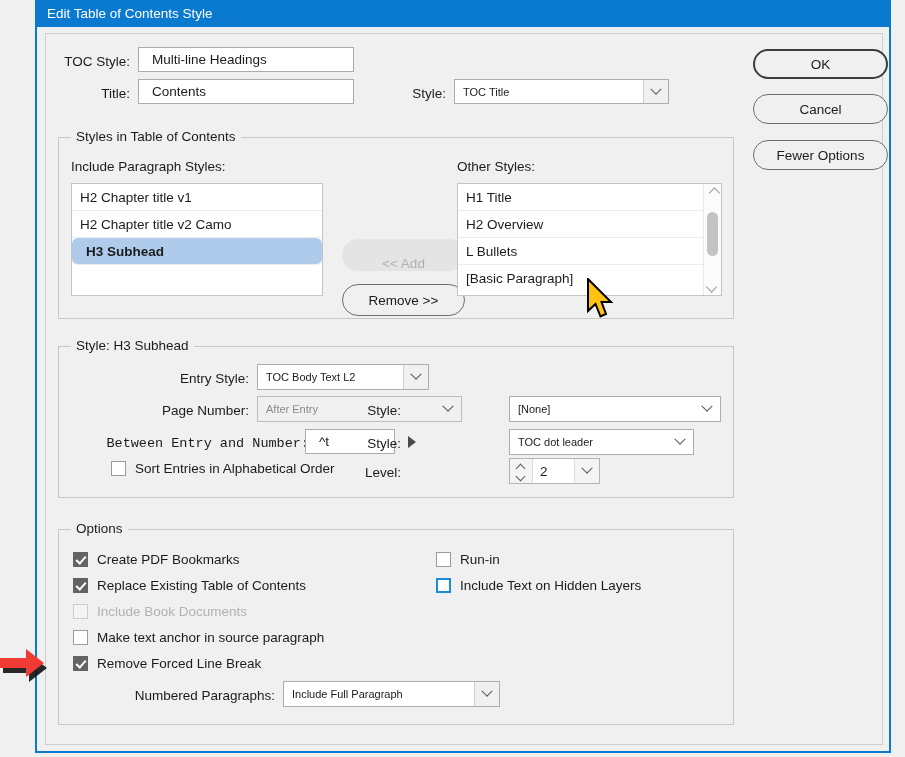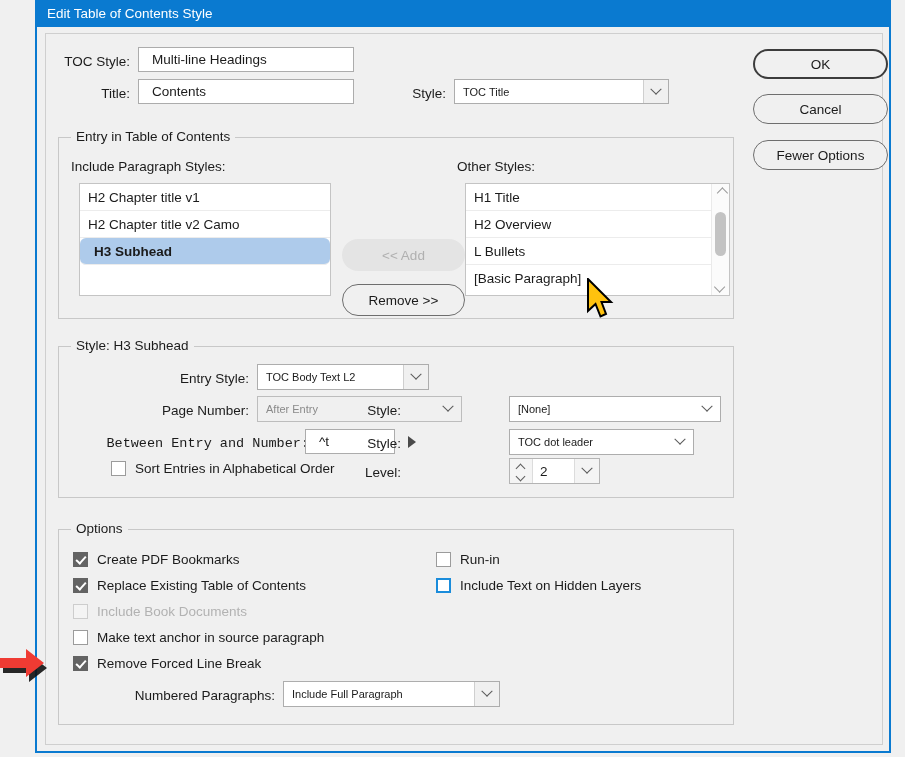--- a/index.html
+++ b/index.html
@@ -130,20 +130,21 @@
     font-size: 13.5px;
     color: #1b1b1b;
     box-sizing: border-box;
     user-select: none;
   }
   .pillbtn.default { border: 2px solid #3c3c3c; }
   .pillbtn.disabled {
     border: none;
     background: #e4e4e4;
     color: #b0b0b0;
+    align-items: flex-end;
   }
 
   
   .group {
     position: absolute;
     border: 1px solid #c8c8c8;
     box-sizing: border-box;
     background: transparent;
   }
   .group > .gtitle {
@@ -156,21 +157,20 @@
     white-space: nowrap;
   }
 
   
   .listbox {
     position: absolute;
     background: #ffffff;
     border: 1px solid #c4c4c4;
     box-sizing: border-box;
     overflow: hidden;
-    margin-left: 8px;
   }
   .listrow {
     height: 27px;
     line-height: 27px;
     padding-left: 8px;
     font-size: 13.5px;
     border-bottom: 1px solid #ececec;
     white-space: nowrap;
     overflow: hidden;
     box-sizing: border-box;
@@ -349,21 +349,21 @@
       <span>OK</span>
     </div>
     <div class="pillbtn" style="left:707px; top:60px; width:135px; height:30px;">
       <span>Cancel</span>
     </div>
     <div class="pillbtn" style="left:707px; top:106px; width:135px; height:30px;">
       <span>Fewer Options</span>
     </div>
 
     <div class="group" style="left:12px; top:103px; width:676px; height:182px;">
-      <div class="gtitle">Entry in Table of Contents</div>
+      <div class="gtitle">Styles in Table of Contents</div>
 
       <div class="lbl" style="left:12px; top:21px;">Include Paragraph Styles:</div>
       <div class="lbl" style="left:398px; top:21px;">Other Styles:</div>
 
       <div class="listbox" style="left:12px; top:45px; width:252px; height:113px;">
         <div class="listrow">H2 Chapter title v1</div>
         <div class="listrow">H2 Chapter title v2 Camo</div>
         <div class="listrow sel">H3 Subhead</div>
         <div class="listrow blank"></div>
       </div>

